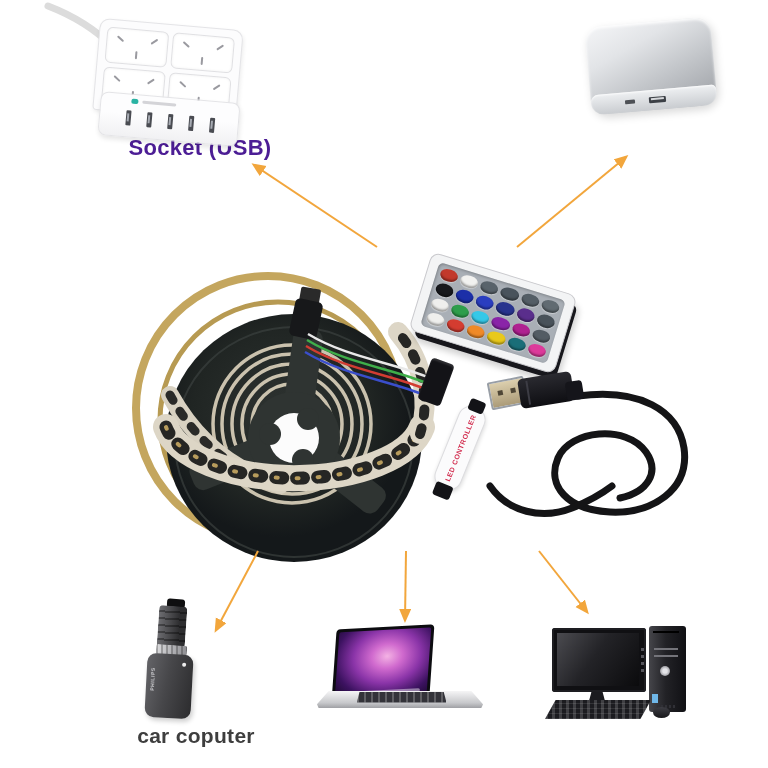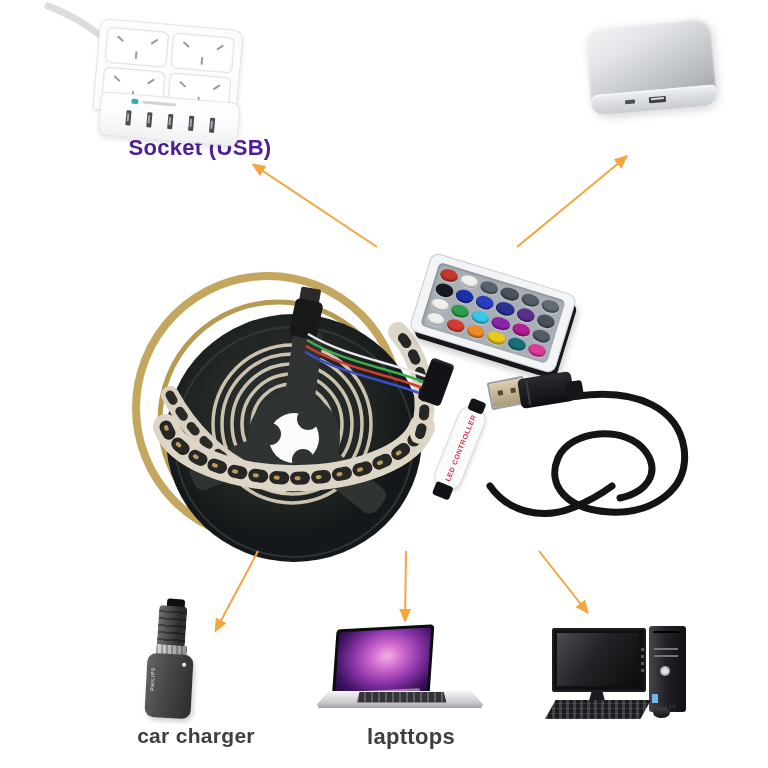--- a/index.html
+++ b/index.html
@@ -291,29 +291,28 @@
   <div class="abs usb-body"></div>
   <div class="abs usb-neck"></div>
 
   <div class="abs cc-tip"></div>
   <div class="abs cc-barrel"></div>
   <div class="abs cc-collar"></div>
   <div class="abs cc-body">
     <div class="cc-led"></div>
     <div class="cc-brand">PHILIPS</div>
   </div>
-  <div class="dev-label" style="left: 106px; top: 724px; width: 180px; font-size: 21px; color: rgb(62, 62, 62);">car charger</div>
+  <div class="dev-label" style="left: 106px; top: 724px; width: 180px; font-size: 21px; color: rgb(62, 62, 62);">car coputer</div>
 
   <div class="abs lap-screen">
     <div class="lap-wall"></div>
   </div>
   <div class="abs lap-base">
     <div class="lap-kbd"></div>
   </div>
-  <div class="dev-label" style="left: 331px; top: 724px; width: 160px; font-size: 22px; color: rgb(62, 62, 62);">lapttops</div>
 
   <div class="abs pc-monitor">
     <div class="pc-screen"></div>
     <div class="pc-btns"></div>
   </div>
   <div class="abs pc-neck"></div>
   <div class="abs pc-foot"></div>
   <div class="abs pc-tower">
     <div class="pc-vent"></div>
     <div class="pc-drive" style="top:22px"></div>

